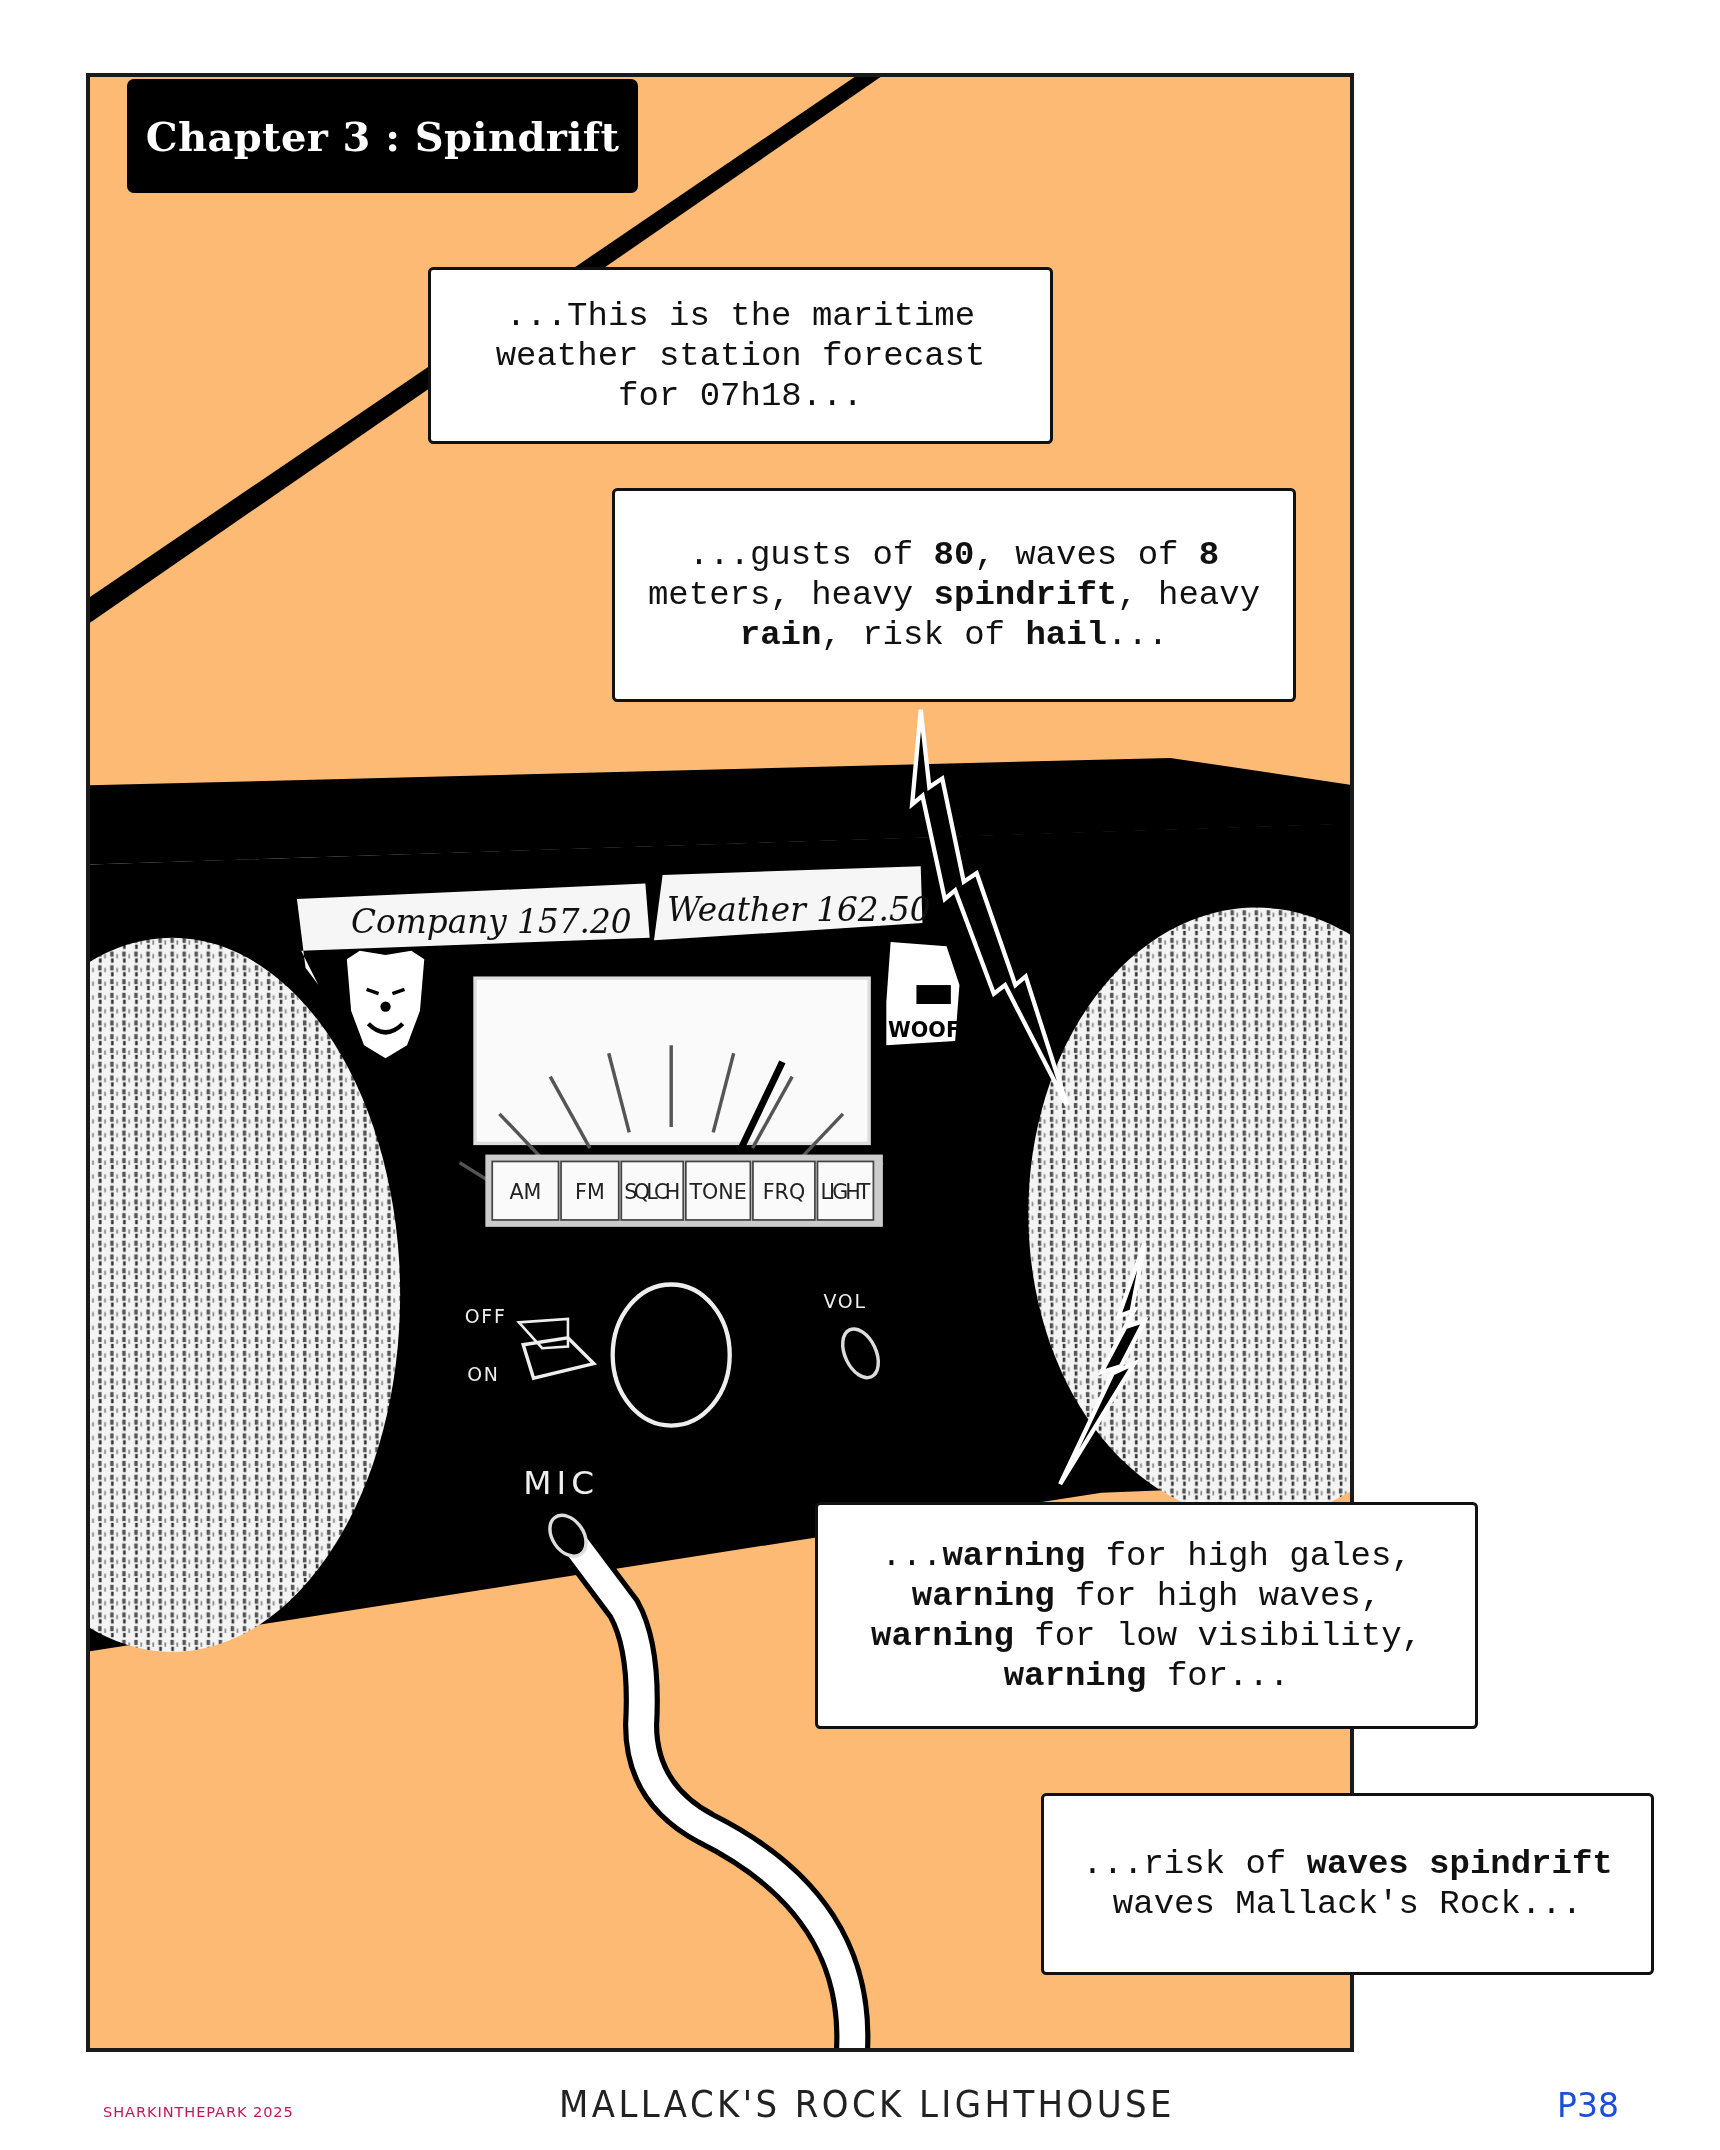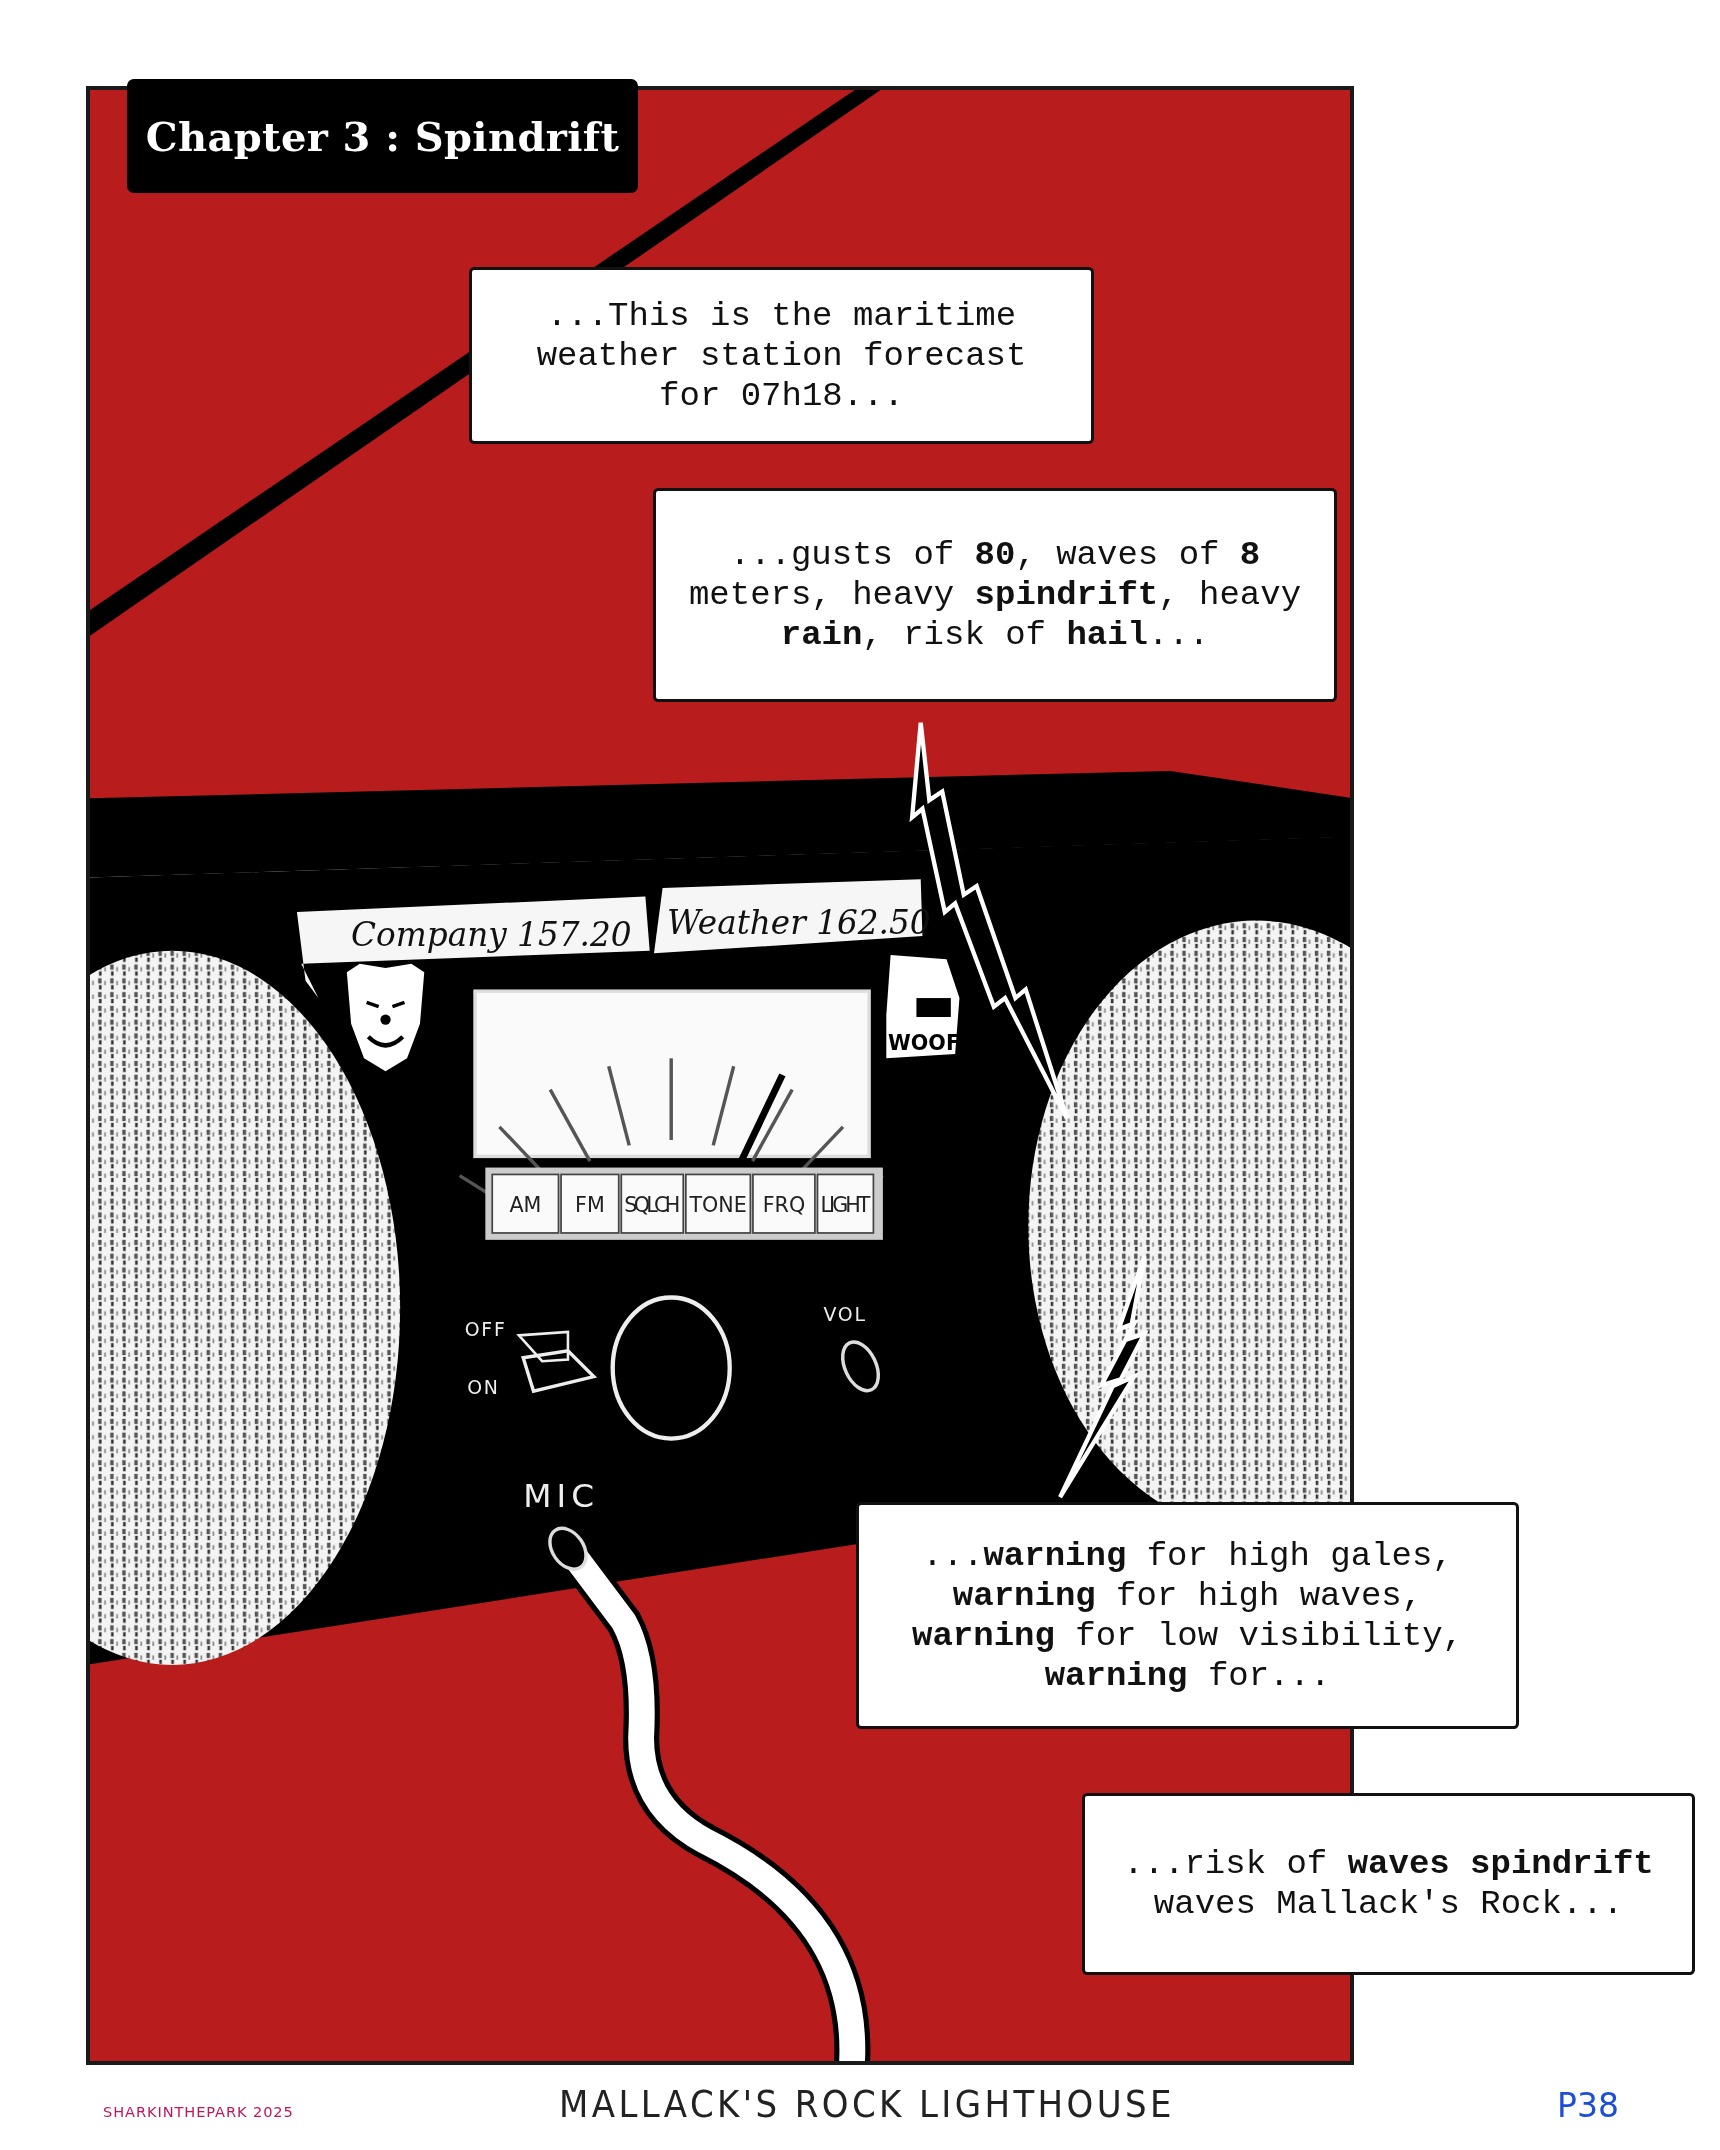--- a/index.html
+++ b/index.html
@@ -1,26 +1,26 @@
 <!DOCTYPE html>
 <html style="font-size:13.8px"><head>
 <meta charset="utf-8">
 <style>
   html, body { margin: 0; padding: 0; background: #ffffff; }
   body { width: 1721px; height: 2151px; position: relative; overflow: hidden; font-family: "DejaVu Sans", sans-serif; }
   .abs { position: absolute; }
 
   
-  .panel { left: 86px; top: 86px; width: 1268px; height: 1979px; border: 4.3px solid #1a1a1a; box-sizing: border-box; overflow: hidden; background: #b91c1c; }
+  .panel { left: 86px; top: 73px; width: 1268px; height: 1979px; border: 4.3px solid #1a1a1a; box-sizing: border-box; overflow: hidden; background: #fdba74; }
 
   
   .chapter { left: 127px; top: 43px; width: 511px; height: 114px; background: #000; border-radius: 6.9px; color: #fff; display: flex; align-items: center; justify-content: center; font-family: "DejaVu Serif", serif; font-weight: bold; font-size: 40px; letter-spacing: 0.4px; z-index: 5; margin-top: 36px; }
 
   
-  .caption { background: #fff; border: 3.4px solid #111; border-radius: 5.2px; box-sizing: border-box; display: flex; align-items: center; justify-content: center; text-align: center; font-family: "Liberation Mono", "DejaVu Sans Mono", monospace; font-size: 34px; line-height: 40px; color: #111; z-index: 6; padding: 0 26px; margin-left: 41px; }
+  .caption { background: #fff; border: 3.4px solid #111; border-radius: 5.2px; box-sizing: border-box; display: flex; align-items: center; justify-content: center; text-align: center; font-family: "Liberation Mono", "DejaVu Sans Mono", monospace; font-size: 34px; line-height: 40px; color: #111; z-index: 6; padding: 0 26px; }
   .caption b { font-weight: bold; }
 
   
   .footer-credit { left: 103px; top: 2103px; font-family: "DejaVu Sans", sans-serif; font-size: 14.6px; letter-spacing: 0.9px; color: #be185d; }
   .footer-title { left: 559px; top: 2084px; font-family: "DejaVu Sans", sans-serif; font-size: 34px; letter-spacing: 3.4px; color: #222; transform: scaleY(1.1); }
   .footer-page { left: 1557px; top: 2086px; font-family: "DejaVu Sans", sans-serif; font-size: 33px; color: #1d4ed8; }
 
   
   .tape-text { font-family: "DejaVu Serif", serif; font-style: italic; font-size: 38px; fill: #111; }
   .btn-text { font-family: "DejaVu Sans", sans-serif; font-size: 24px; fill: #222; }

